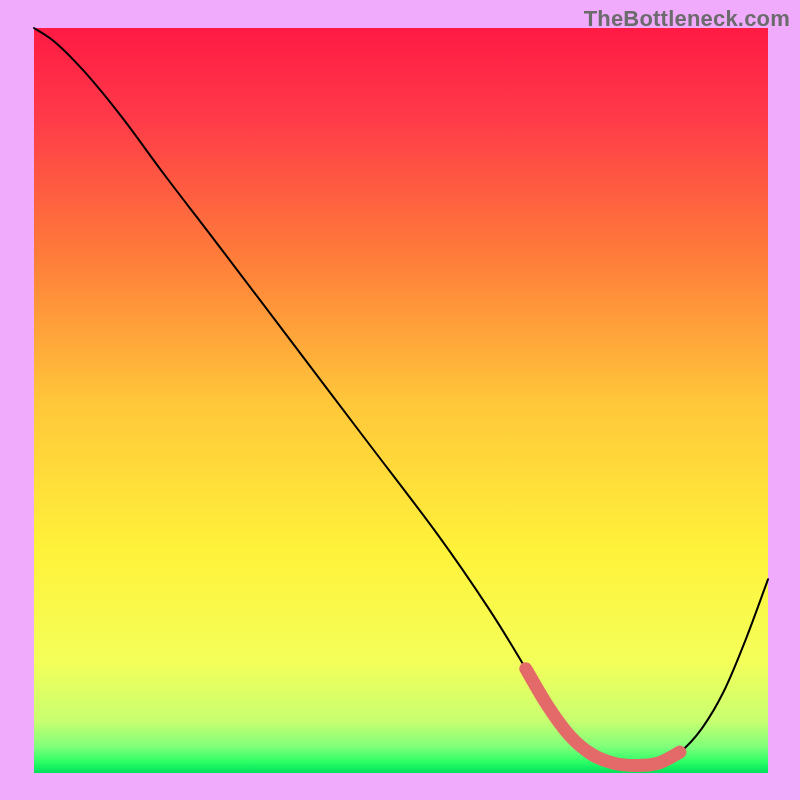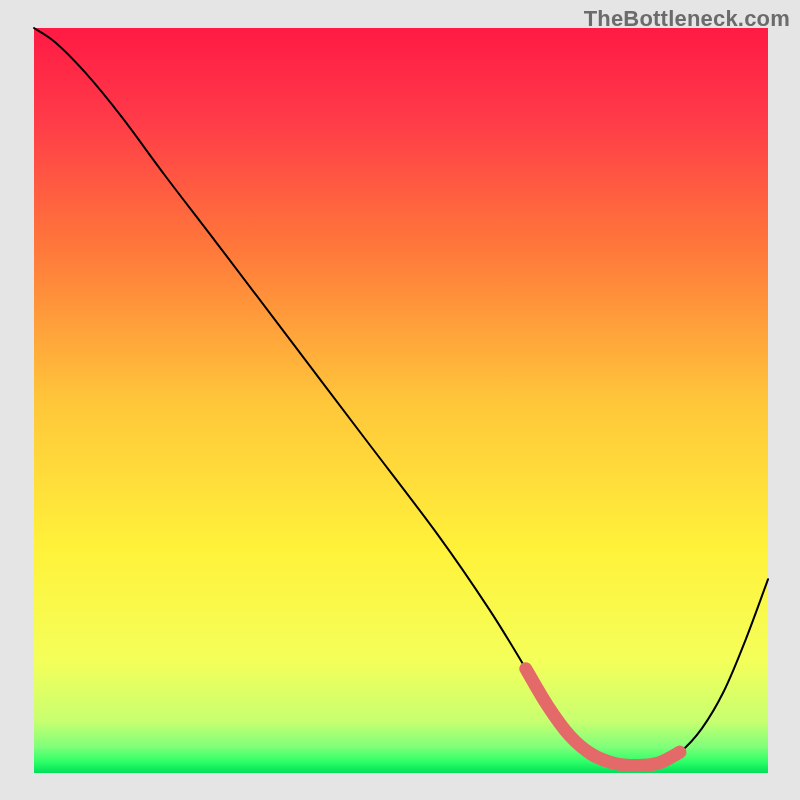--- a/index.html
+++ b/index.html
@@ -8,21 +8,21 @@
     width: 800px;
     height: 800px;
     background: #000;
     overflow: hidden;
     font-family: Arial, Helvetica, sans-serif;
   }
   .frame {
     position: relative;
     width: 800px;
     height: 800px;
-    background: #e5e5e5;
+    background: #f0abfc;
   }
   .watermark {
     position: absolute;
     top: 6px;
     right: 10px;
     color: #6b6b6b;
     font-size: 22px;
     font-weight: 600;
     letter-spacing: 0.2px;
     z-index: 3;

